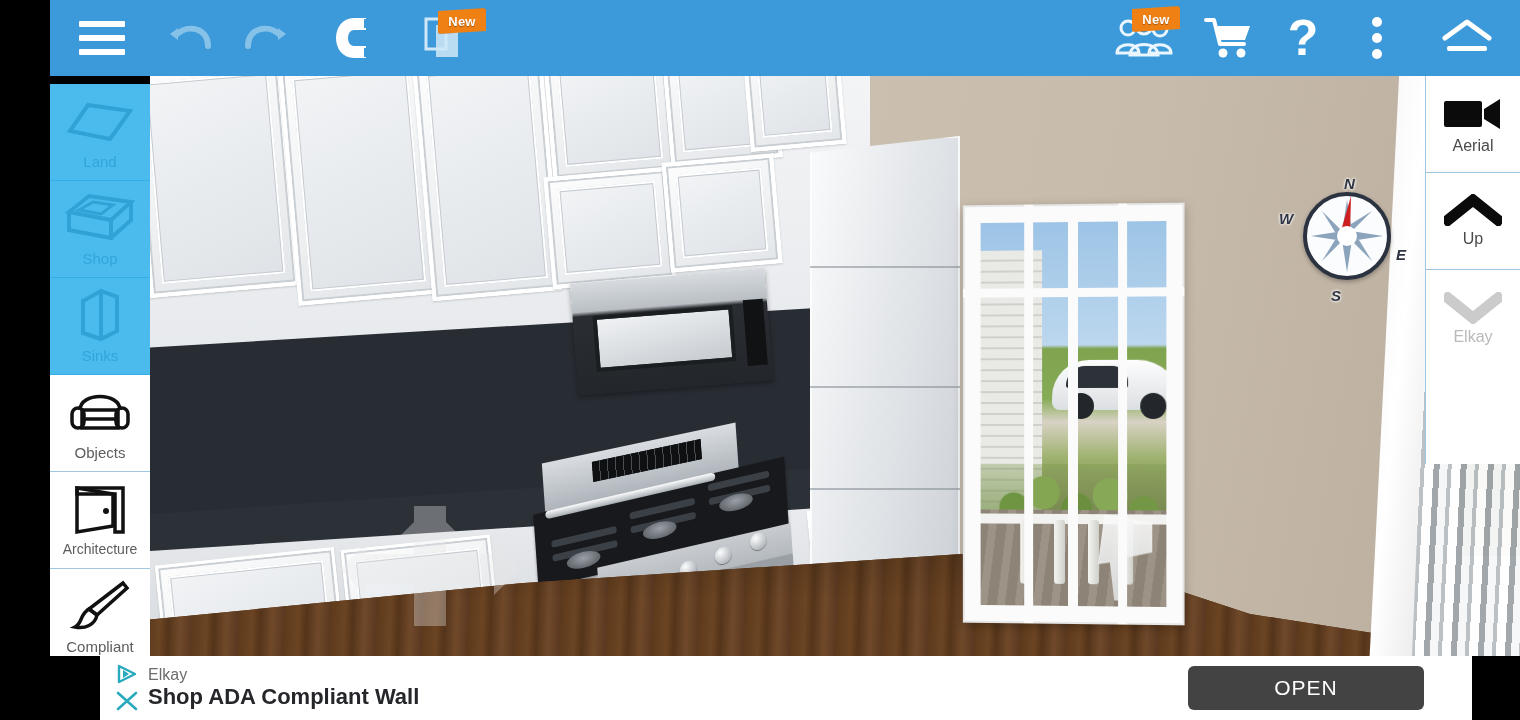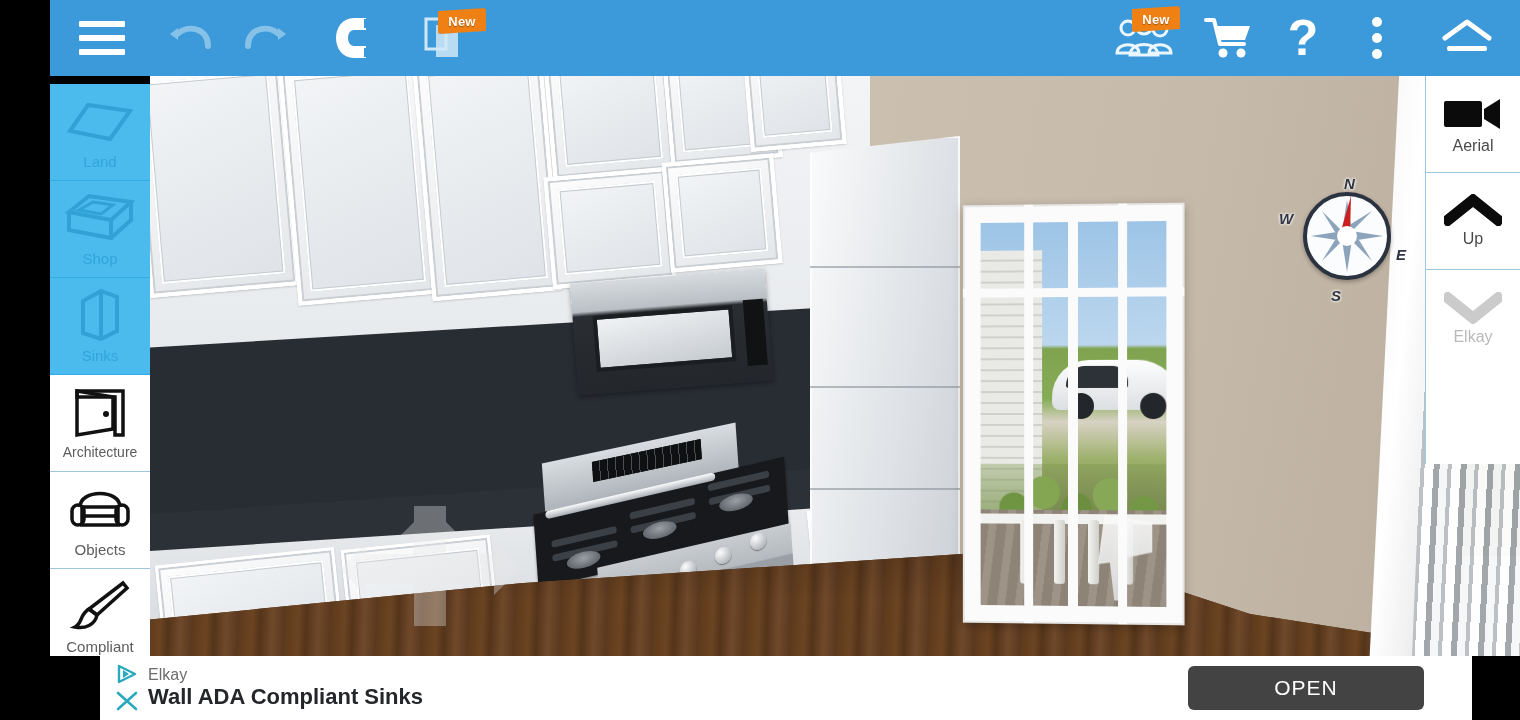--- a/index.html
+++ b/index.html
@@ -601,45 +601,45 @@
         <svg width="58" height="56" viewBox="0 0 58 56">
           <path d="M12 14 L30 4 L46 10 L46 44 L30 52 L12 46 Z" fill="none" stroke="#9b9b9b" stroke-width="4"></path>
           <path d="M30 4 L30 52" stroke="#9b9b9b" stroke-width="4" fill="none"></path>
         </svg>
       </span>
       <span class="tlabel">Sinks</span>
     </div>
 
     <div class="tool">
       <span class="glyph">
-        <svg width="62" height="54" viewBox="0 0 62 54">
-          <path d="M8 6 L54 6 L54 50 L46 50 L46 12 L8 12 Z" fill="none" stroke="#111" stroke-width="3.5"></path>
-          <path d="M8 6 L8 50 L44 44 L44 12 Z" fill="none" stroke="#111" stroke-width="3.5"></path>
-          <circle cx="37" cy="29" r="3" fill="#111"></circle>
-        </svg>
-      </span>
-      <span class="tlabel" style="font-size:14px">Architecture</span>
-    </div>
-
-    <div class="tool">
-      <span class="glyph">
         <svg width="64" height="52" viewBox="0 0 64 52">
           <path d="M12 24 C12 6 52 6 52 24" fill="none" stroke="#111" stroke-width="3.5"></path>
           <rect x="4" y="22" width="12" height="20" rx="6" fill="none" stroke="#111" stroke-width="3.5"></rect>
           <rect x="48" y="22" width="12" height="20" rx="6" fill="none" stroke="#111" stroke-width="3.5"></rect>
           <rect x="14" y="24" width="36" height="18" fill="none" stroke="#111" stroke-width="3.5"></rect>
           <path d="M14 33 L50 33" stroke="#111" stroke-width="3.5"></path>
         </svg>
       </span>
       <span class="tlabel">Objects</span>
     </div>
 
     <div class="tool">
       <span class="glyph">
         <svg width="62" height="54" viewBox="0 0 62 54">
+          <path d="M8 6 L54 6 L54 50 L46 50 L46 12 L8 12 Z" fill="none" stroke="#111" stroke-width="3.5"></path>
+          <path d="M8 6 L8 50 L44 44 L44 12 Z" fill="none" stroke="#111" stroke-width="3.5"></path>
+          <circle cx="37" cy="29" r="3" fill="#111"></circle>
+        </svg>
+      </span>
+      <span class="tlabel" style="font-size:14px">Architecture</span>
+    </div>
+
+    <div class="tool">
+      <span class="glyph">
+        <svg width="62" height="54" viewBox="0 0 62 54">
           <path d="M54 4 L58 9 L28 36 L20 30 Z" fill="none" stroke="#111" stroke-width="3.5"></path>
           <path d="M20 30 C10 36 14 44 6 48 C16 50 26 46 28 36 Z" fill="none" stroke="#111" stroke-width="3.5"></path>
         </svg>
       </span>
       <span class="tlabel">Compliant</span>
     </div>
   </div>
 
   <div class="rightpanel">
 
@@ -675,18 +675,18 @@
       <svg width="22" height="20" viewBox="0 0 22 20">
         <path d="M3 2 L3 18 L19 10 Z" fill="none" stroke="#29a9bd" stroke-width="2.4" stroke-linejoin="round"></path>
         <path d="M7 6 L7 14 L13 10 Z" fill="#29a9bd"></path>
       </svg>
       <svg width="24" height="22" viewBox="0 0 24 22">
         <path d="M3 3 L21 19 M21 3 L3 19" stroke="#29a9bd" stroke-width="2.6" stroke-linecap="round"></path>
       </svg>
     </div>
     <div class="ad-text">
       <span class="ad-adv">Elkay</span>
-      <span class="ad-head">Wall ADA Compliant Sinks</span>
+      <span class="ad-head">Shop ADA Compliant Wall</span>
     </div>
     <div class="ad-cta">OPEN</div>
   </div>
 
 </div>
 
 </body></html>

